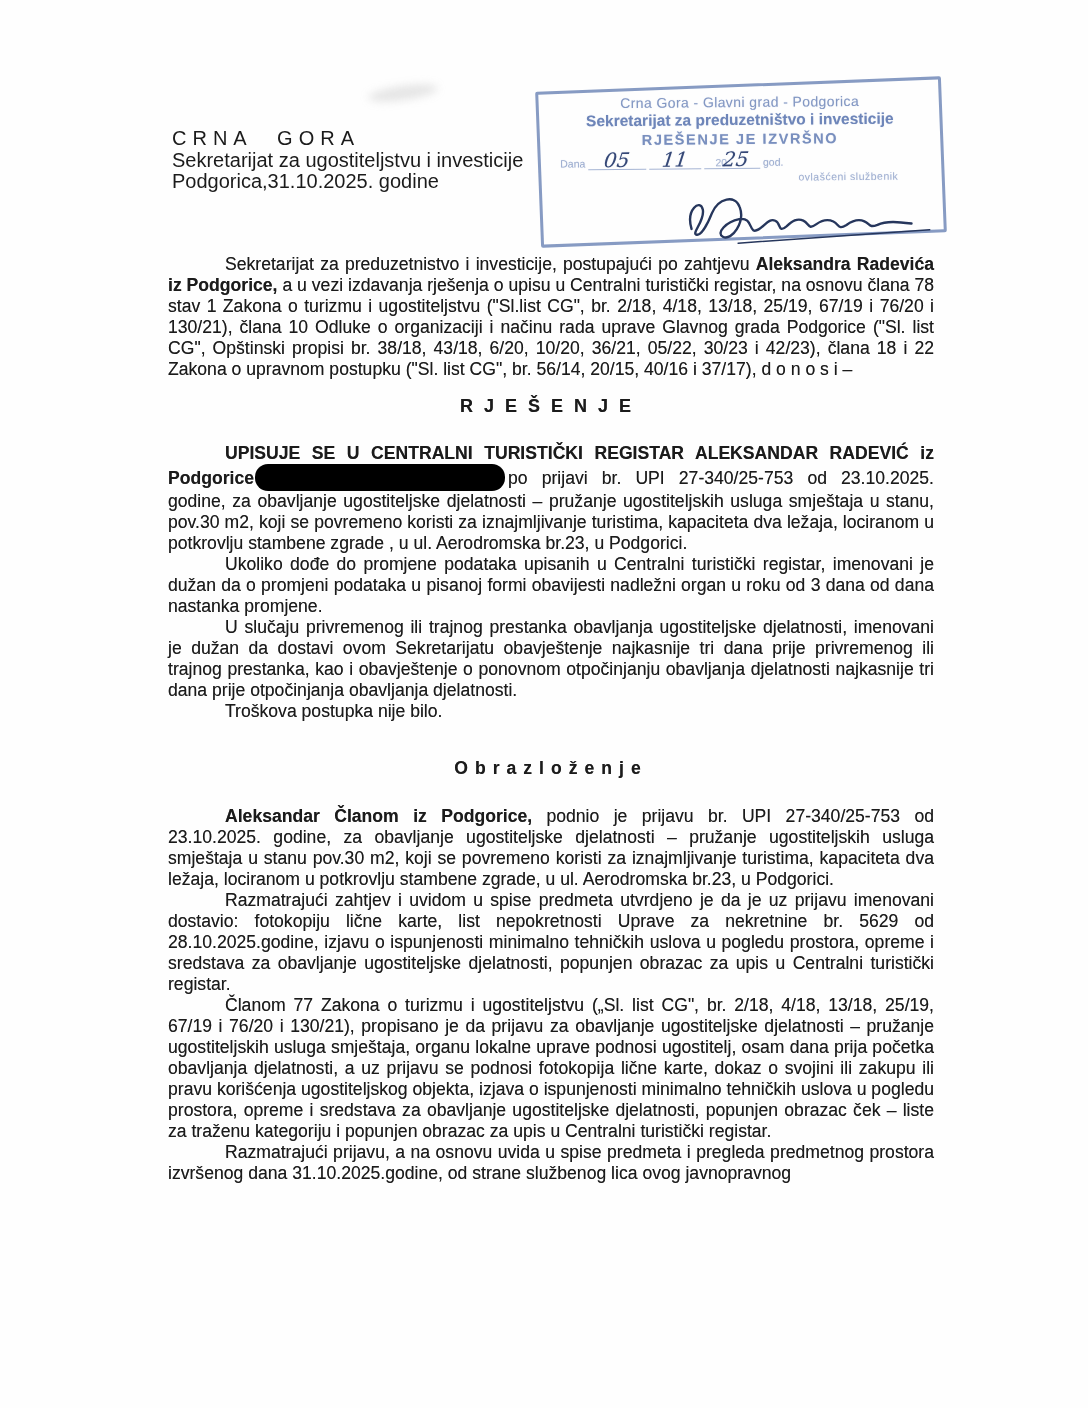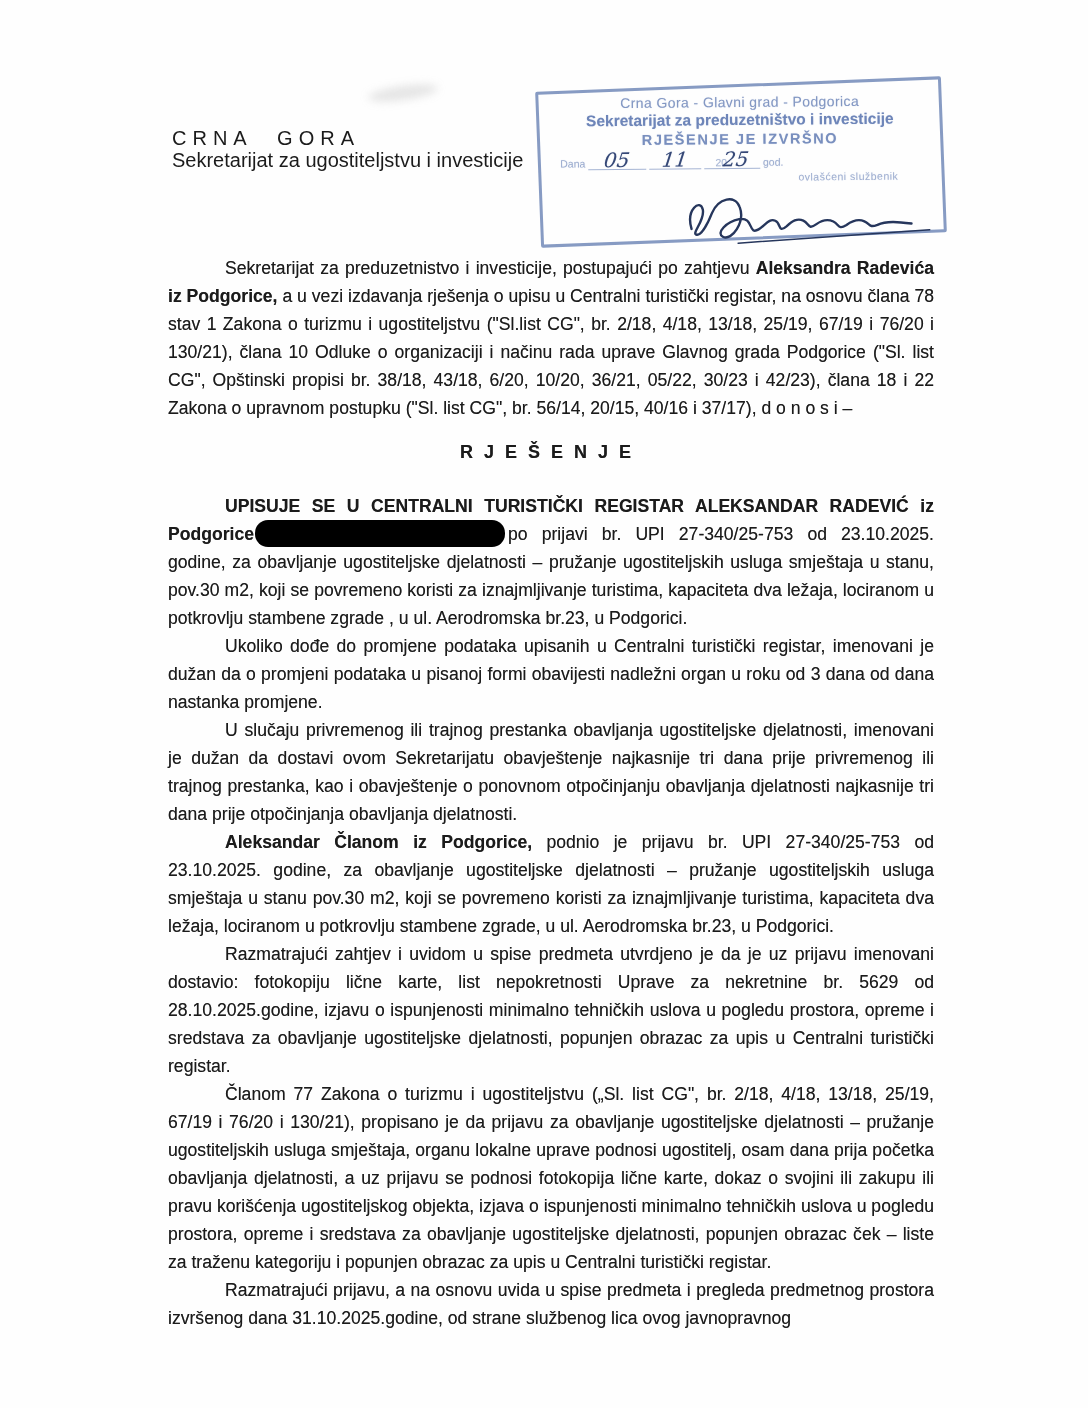--- a/index.html
+++ b/index.html
@@ -27,41 +27,42 @@
   .hand{font-family:"DejaVu Serif", serif;font-style:italic;font-size:20px;color:#2b3e6e;
         display:inline-block;transform:skewX(-8deg);line-height:10px;}
   .dline{display:inline-block;border-bottom:1.4px solid rgba(85,113,173,.55);text-align:center;}
   .d1{width:58px;} .d2{width:52px;} .d3{width:56px;}
   .yr-printed{font-size:10.5px;opacity:.55;margin-right:-4px;}
   .stamp-officer{text-align:right;font-size:10.5px;opacity:.55;margin-top:2px;padding-right:34px;
                  letter-spacing:.5px;}
   .signature{position:absolute;right:-6px;bottom:-16px;}
   
   .content{position:absolute;left:168px;top:254px;width:766px;
-           font-size:17.6px;line-height:28px;text-align:justify;text-align-last:left;
+           font-size:17.6px;line-height:21px;text-align:justify;text-align-last:left;
            text-shadow:0 0 .3px rgba(0,0,0,.5);}
   .content p{margin:0;text-indent:57px;}
   .b{font-weight:700;}
   .u{}
   .doc-heading{font-weight:700;text-align:center;text-align-last:center;text-indent:0 !important;}
   .h-rjesenje{letter-spacing:11px;font-size:18px;margin-top:16px !important;margin-bottom:26px !important;}
   .h-obraz{letter-spacing:7px;font-size:17.6px;margin-top:36px !important;margin-bottom:27px !important;}
   .redaction{display:inline-block;width:250px;height:27px;background:#000;border-radius:13px;
              vertical-align:-7px;margin:0 3px 0 1px;}
 </style>
 </head>
 <body>
 
 <div class="page">
 
   <div class="smudge"></div>
 
   <div class="letterhead">
     <div class="country">CRNA GORA</div>
     <div>Sekretarijat za ugostiteljstvu i investicije</div>
+    <div>Podgorica,31.10.2025. godine</div>
   </div>
 
   <div class="stamp">
     <div class="stamp-inner">
       <div class="stamp-line1">Crna Gora - Glavni grad - Podgorica</div>
       <div class="stamp-line2">Sekretarijat za preduzetništvo i investicije</div>
       <div class="stamp-line3">RJEŠENJE JE IZVRŠNO</div>
       <div class="stamp-date">
         <span class="lbl">Dana</span>
         <span class="dline d1"><span class="hand">05</span></span>
@@ -83,21 +84,23 @@
 
     <p class="doc-heading h-rjesenje">RJEŠENJE</p>
 
     <p><span class="b u">UPISUJE SE</span><span class="b">  U CENTRALNI TURISTIČKI REGISTAR ALEKSANDAR RADEVIĆ iz Podgorice</span><span class="redaction"></span><span>po prijavi br. UPI 27-340/25-753 od 23.10.2025. godine, za obavljanje ugostiteljske djelatnosti – pružanje ugostiteljskih usluga smještaja u stanu, pov.30 m2, koji se povremeno koristi za iznajmljivanje turistima, kapaciteta dva ležaja, lociranom u potkrovlju stambene zgrade , u ul. Aerodromska br.23,  u Podgorici.</span></p>
 
 
     <p>Ukoliko dođe do promjene podataka upisanih u Centralni turistički registar, imenovani je dužan da o promjeni podataka u pisanoj formi obavijesti nadležni organ u roku od 3 dana od dana nastanka promjene.</p>
 
     <p>U slučaju privremenog ili trajnog prestanka obavljanja ugostiteljske djelatnosti, imenovani je dužan da dostavi ovom Sekretarijatu obavještenje najkasnije tri dana prije privremenog ili trajnog prestanka, kao i obavještenje o ponovnom otpočinjanju obavljanja djelatnosti najkasnije tri dana prije otpočinjanja obavljanja djelatnosti.</p>
 
+    <p>Troškova postupka nije bilo.</p>
 
+    <p class="doc-heading h-obraz">Obrazloženje</p>
 
     <p><span class="b">Aleksandar Članom iz Podgorice,</span><span> podnio je prijavu br. UPI 27-340/25-753 od 23.10.2025. godine, za obavljanje ugostiteljske djelatnosti – pružanje ugostiteljskih usluga smještaja u stanu pov.30 m2, koji se povremeno koristi za iznajmljivanje turistima, kapaciteta dva ležaja, lociranom u potkrovlju stambene zgrade, u ul. Aerodromska br.23, u Podgorici.</span></p>
 
     <p>Razmatrajući zahtjev i uvidom u spise predmeta utvrdjeno je da je uz prijavu imenovani dostavio: fotokopiju lične karte, list nepokretnosti Uprave za nekretnine br. 5629 od 28.10.2025.godine, izjavu o ispunjenosti minimalno tehničkih uslova u pogledu prostora, opreme i sredstava za obavljanje ugostiteljske djelatnosti, popunjen obrazac za upis u Centralni turistički registar.</p>
 
     <p>Članom 77 Zakona o turizmu i ugostiteljstvu („Sl. list CG", br. 2/18, 4/18, 13/18, 25/19, 67/19 i 76/20 i 130/21), propisano je da prijavu za obavljanje ugostiteljske djelatnosti – pružanje ugostiteljskih usluga smještaja, organu lokalne uprave podnosi ugostitelj, osam dana prija početka obavljanja djelatnosti, a uz prijavu se podnosi fotokopija lične karte, dokaz o svojini ili zakupu ili pravu korišćenja ugostiteljskog objekta, izjava o ispunjenosti minimalno tehničkih uslova u pogledu prostora, opreme i sredstava za obavljanje ugostiteljske djelatnosti, popunjen obrazac ček – liste za traženu kategoriju i popunjen obrazac za upis u Centralni turistički registar.</p>
 
     <p>Razmatrajući prijavu, a  na osnovu  uvida u spise predmeta i pregleda  predmetnog prostora izvršenog dana 31.10.2025.godine, od strane službenog lica ovog javnopravnog</p>
 
   </div>

